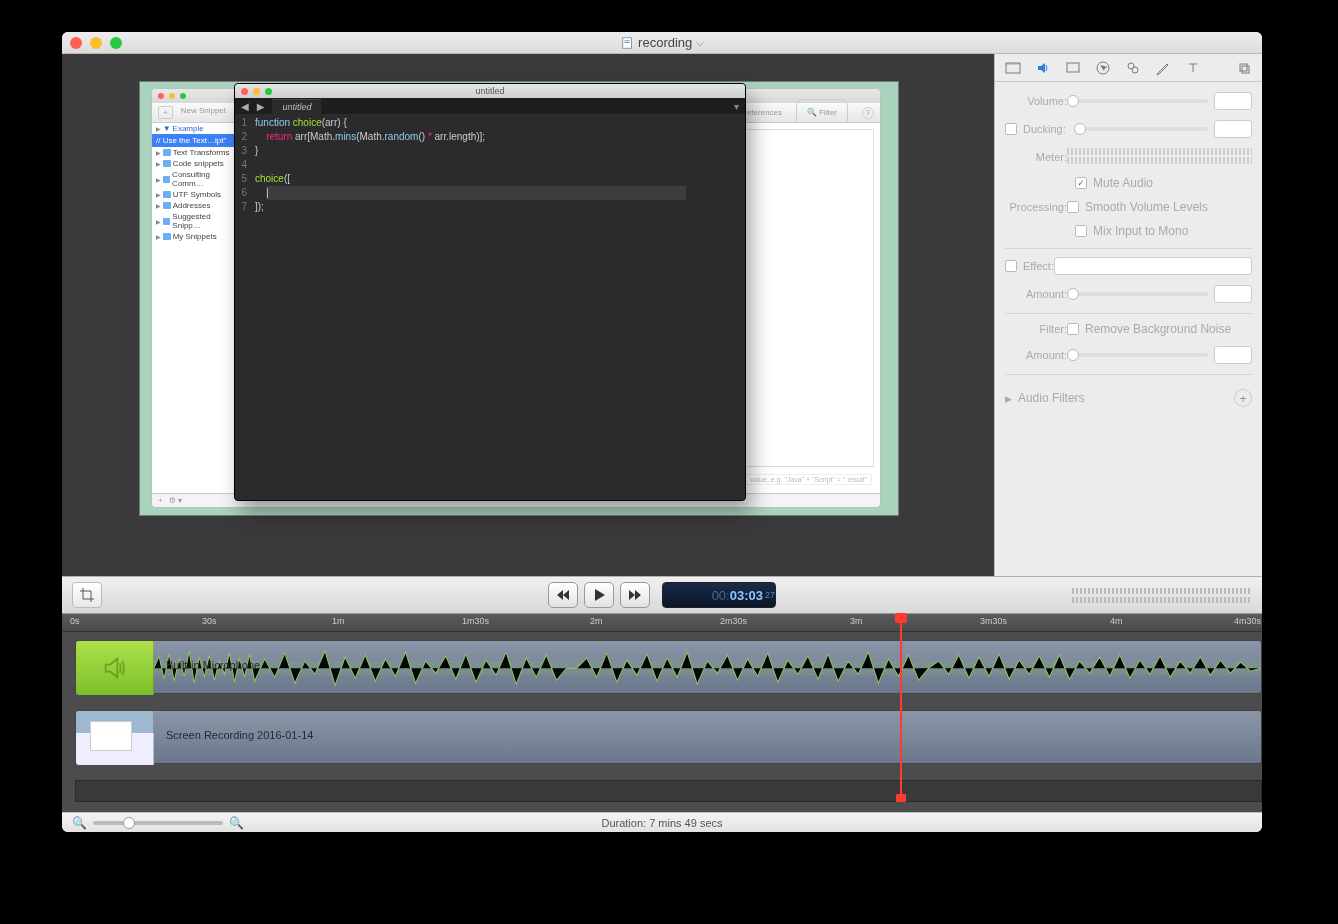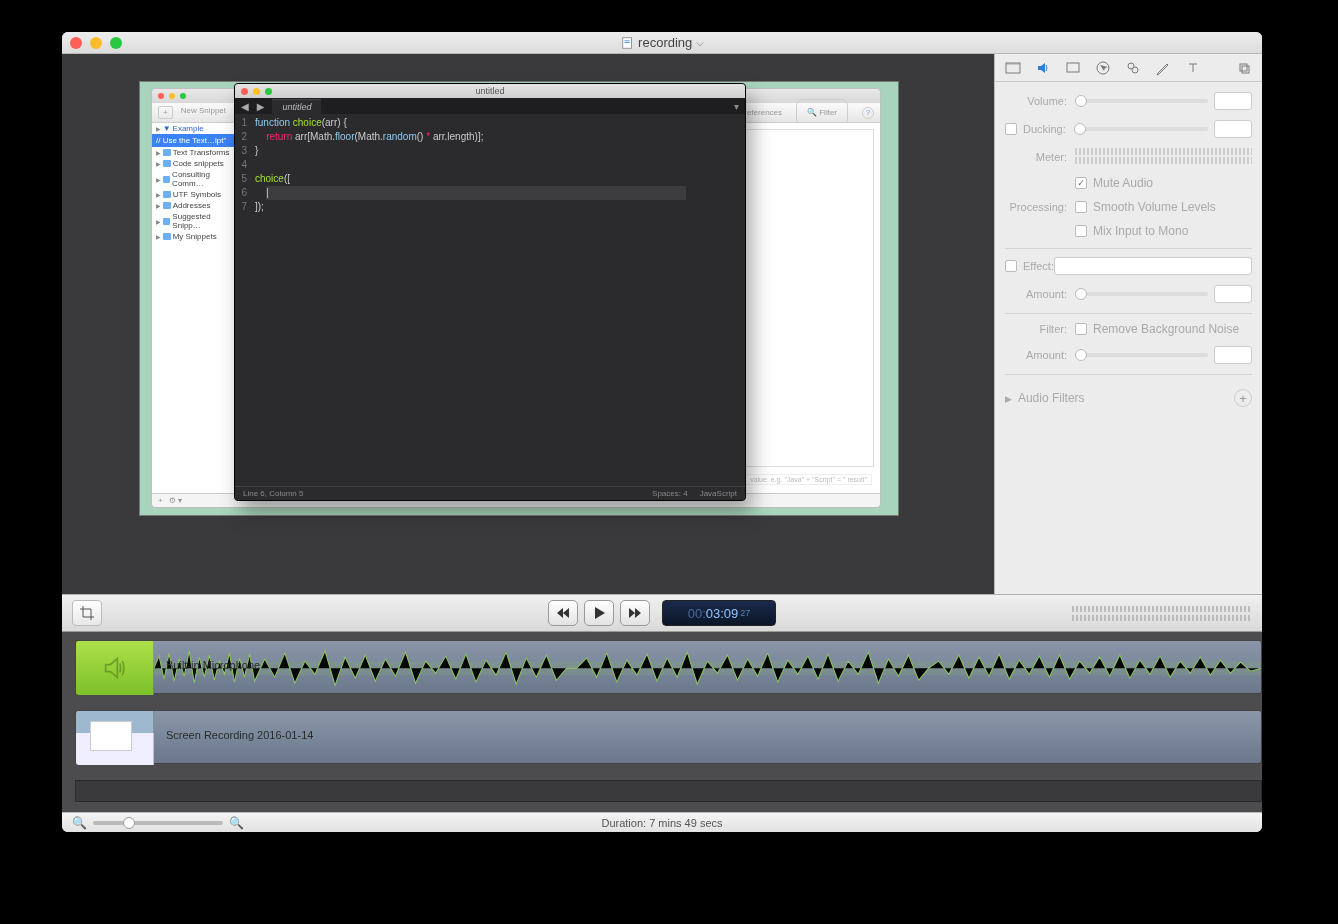--- a/index.html
+++ b/index.html
@@ -47,38 +47,38 @@
 .insp-tabs { height:28px; display:flex; align-items:center; gap:10px; padding:0 8px; border-bottom:1px solid #c8c8c8; }
 .insp-tabs .ic{width:20px;height:20px;display:flex;align-items:center;justify-content:center;color:#7a7a7a;cursor:pointer}
 .insp-tabs .ic.active{color:#2f7fd8}
 .insp-hdr{height:32px;display:flex;align-items:center;justify-content:space-between;padding:0 10px;border-bottom:1px solid #c8c8c8}
 .insp-hdr h3{font-size:13px;font-weight:600;color:#444}
 .insp-hdr .btns{display:flex;gap:6px;align-items:center}
 .hbtn{font-size:11px;color:#888;border:1px solid #ccc;border-radius:4px;padding:2px 8px;background:#fff}
 .gear{color:#777;font-size:14px}
 .insp-body{padding:10px;color:#aaa;flex:1;overflow:auto}
 .row{display:flex;align-items:center;margin-bottom:10px}
-.row .lab{width:62px;text-align:right;font-size:11px;margin-right:8px}
+.row .lab{width:62px;text-align:right;font-size:11px;margin-right:0}
 .slider{flex:1;height:4px;background:#ddd;border-radius:2px;position:relative;margin-right:6px}
 .slider .knob{position:absolute;left:0;top:-4px;width:12px;height:12px;background:#fff;border:1px solid #bbb;border-radius:50%}
 .valbox{width:38px;height:18px;border:1px solid #ccc;background:#fff;border-radius:3px}
 .cb{width:12px;height:12px;border:1px solid #bbb;border-radius:2px;background:#fff;margin-right:6px;display:inline-flex;align-items:center;justify-content:center;font-size:9px;color:#666}
 .meter{flex:1;height:18px;display:flex;flex-direction:column;gap:2px}
 .meter .bar{height:7px;background:repeating-linear-gradient(90deg,#ccc 0,#ccc 2px,transparent 2px,transparent 4px)}
 .sep{height:1px;background:#d4d4d4;margin:8px 0}
 .sel{flex:1;height:18px;border:1px solid #ccc;border-radius:3px;background:#fff}
 .afl{display:flex;align-items:center;justify-content:space-between;padding:6px 0;color:#aaa}
 .afl .plus{width:18px;height:18px;border:1px solid #ccc;border-radius:50%;display:flex;align-items:center;justify-content:center;color:#999;font-size:13px}
 
 .controls{height:38px;background:linear-gradient(#f0f0f0,#d9d9d9);border-top:1px solid #b0b0b0;border-bottom:1px solid #9a9a9a;display:flex;align-items:center;padding:0 10px;position:relative}
 .cropbtn{width:30px;height:26px;border:1px solid #bbb;border-radius:4px;background:linear-gradient(#fff,#e8e8e8);display:flex;align-items:center;justify-content:center;color:#555}
 .transport{position:absolute;left:50%;transform:translateX(-50%);display:flex;gap:6px;align-items:center}
 .tbtn{width:30px;height:26px;border:1px solid #999;border-radius:5px;background:linear-gradient(#fff,#e2e2e2);display:flex;align-items:center;justify-content:center;color:#333}
-.tc{width:114px;height:26px;background:linear-gradient(#1a2a4a,#0b1628);border:1px solid #222;border-radius:4px;display:flex;align-items:center;justify-content:center;font-family:Menlo,monospace;font-size:13px;margin-left:6px}
-.tc .dim{color:#4a6a9a}.tc .br{color:#8fc4ff;font-weight:400}.tc .fr{font-size:9px;color:#5a80b0;margin-left:2px}
+.tc{width:114px;height:26px;background:linear-gradient(#1a2a4a,#0b1628);border:1px solid #222;border-radius:4px;display:flex;align-items:center;justify-content:flex-end;font-family:Menlo,monospace;font-size:13px;margin-left:6px}
+.tc .dim{color:#4a6a9a}.tc .br{color:#8fc4ff;font-weight:700}.tc .fr{font-size:9px;color:#5a80b0;margin-left:2px}
 .lvl{margin-left:auto;width:180px;display:flex;flex-direction:column;gap:3px}
 .lvl .b{height:6px;background:repeating-linear-gradient(90deg,#bbb 0,#bbb 2px,transparent 2px,transparent 4px)}
 
 .timeline{background:#4c4c4e;flex-shrink:0}
 .ruler{height:18px;background:linear-gradient(#5b5b5d,#4a4a4c);border-bottom:1px solid #333;position:relative;font-size:9px;color:#ccc}
 .ruler .tk{position:absolute;top:2px}
 .playhead{position:absolute;top:0;width:2px;height:180px;background:#ff3b30;z-index:10}
 .playhead::before{content:"";position:absolute;top:-1px;left:-5px;width:12px;height:10px;background:#ff3b30;border-radius:2px}
 .playhead::after{content:"";position:absolute;bottom:-8px;left:-4px;width:10px;height:8px;background:#ff3b30;border-radius:1px}
 .tracks{height:180px;background:#4c4c4e;position:relative;overflow:hidden}
@@ -202,33 +202,26 @@
             <div class="gutter">
               <div>1</div>
                 <div>2</div>
                 <div>3</div>
                 <div>4</div>
                 <div>5</div>
                 <div>6</div>
                 <div>7</div>
             </div>
             <div class="code"><span class="kw">function</span> <span class="fn">choice</span>(arr) {
-    <span class="op">return</span> arr[Math.<span class="kw">floor</span>(Math.<span class="kw">random</span>() <span class="op">*</span> arr.length)];
+    <span class="op">return</span> arr[Math.<span class="kw">mins</span>(Math.<span class="kw">random</span>() <span class="op">*</span> arr.length)];
 }
 
 <span class="fn">choice</span>([
     <span style="background:#3d3d40;display:inline-block;width:420px">|</span>
 ]);</div>
-          </div>
-          <div class="ed-foot">
-            <span>Line 6, Column 5</span>
-            <div class="r">
-                <span>Spaces: 4</span>
-                <span>JavaScript</span>
-              </div>
           </div>
         </div>
       </div>
     </div>
 
     <div class="inspector">
       <div class="insp-tabs">
         <div class="ic">
             <svg width="16" height="16" viewBox="0 0 16 16">
               <rect x="1" y="3" width="14" height="10" fill="none" stroke="currentColor"></rect>
@@ -364,31 +357,44 @@
           </svg>
         </div>
       <div class="tbtn">
           <svg width="14" height="12" viewBox="0 0 14 12" fill="currentColor">
             <path d="M1 1l6 5-6 5zM7 1l6 5-6 5z"></path>
           </svg>
         </div>
       <div class="tc">
           <span class="dim">00:</span>
           <span class="br">03:</span>
-          <span class="br">09</span>
+          <span class="br">03</span>
           <span class="fr">27</span>
         </div>
     </div>
     <div class="lvl">
         <div class="b"></div>
         <div class="b"></div>
       </div>
   </div>
 
   <div class="timeline">
+    <div class="ruler">
+      <span class="tk" style="left:8px">0s</span>
+      <span class="tk" style="left:140px">30s</span>
+      <span class="tk" style="left:270px">1m</span>
+      <span class="tk" style="left:400px">1m30s</span>
+      <span class="tk" style="left:528px">2m</span>
+      <span class="tk" style="left:658px">2m30s</span>
+      <span class="tk" style="left:788px">3m</span>
+      <span class="tk" style="left:918px">3m30s</span>
+      <span class="tk" style="left:1048px">4m</span>
+      <span class="tk" style="left:1172px">4m30s</span>
+      <div class="playhead" style="left:838px"></div>
+    </div>
     <div class="tracks">
       <div class="track" style="top:8px">
         <div class="tricon">
             <svg viewBox="0 0 24 24">
               <path d="M4 9v6h4l6 5V4L8 9H4zm14-3c2 2 2 10 0 12M16 8c1 1 1 7 0 8" fill="none" stroke="#5a8a1a" stroke-width="1.5"></path>
             </svg>
           </div>
         <svg class="wave" viewBox="0 0 1100 54" preserveAspectRatio="none">
           <g fill="#8fc860">
             <rect x="0" y="20" width="1100" height="14" opacity=".15"></rect>

